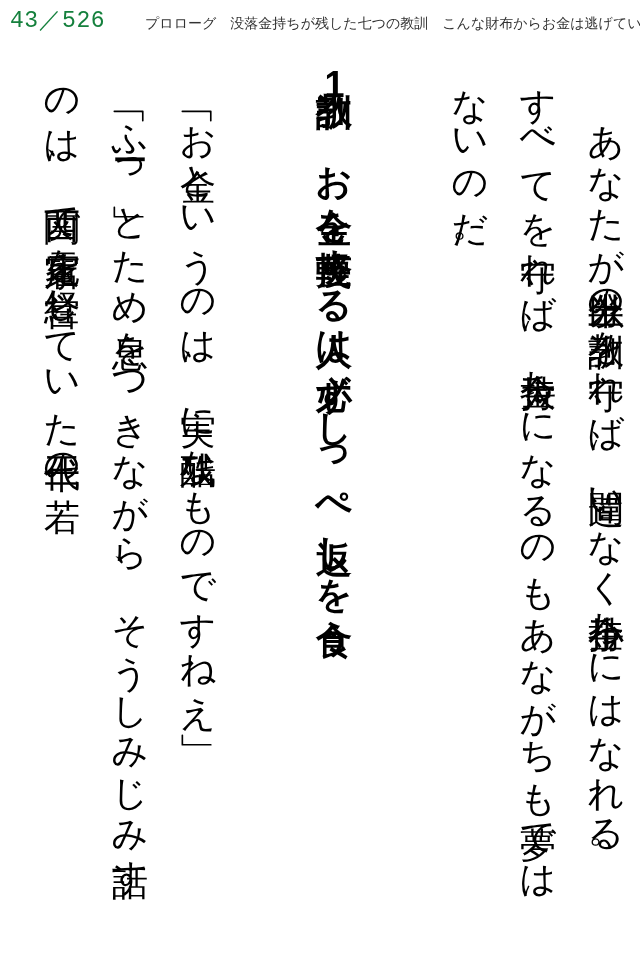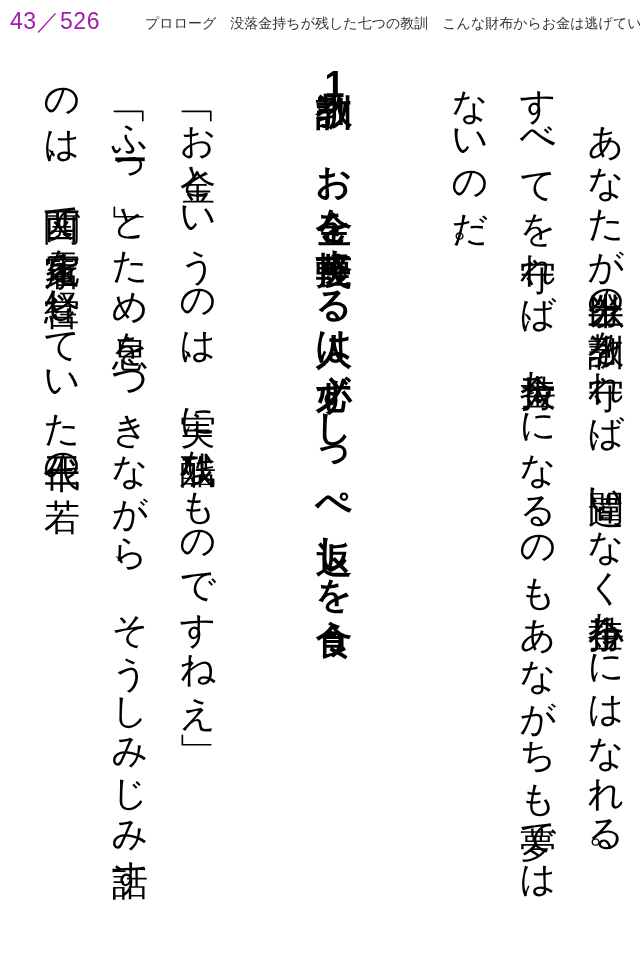--- a/index.html
+++ b/index.html
@@ -15,23 +15,24 @@
   }
 
   
   .reader-header {
     position: absolute; left: 0; top: 0;
     width: 640px; height: 50px;
   }
   .page-indicator {
     position: absolute; left: 10px; top: 8px;
     font-size: 23px; line-height: 27px;
-    color: #a21caf;
+    color: #15803d;
     letter-spacing: 0.5px;
     white-space: nowrap;
+    font-family: Liberation Mono, monospace;
   }
   .chapter-title {
     position: absolute; left: 145px; top: 15px;
     font-size: 14px; line-height: 16px;
     color: #333333;
     white-space: nowrap;
     max-width: 495px;
     overflow: hidden;
   }
 

